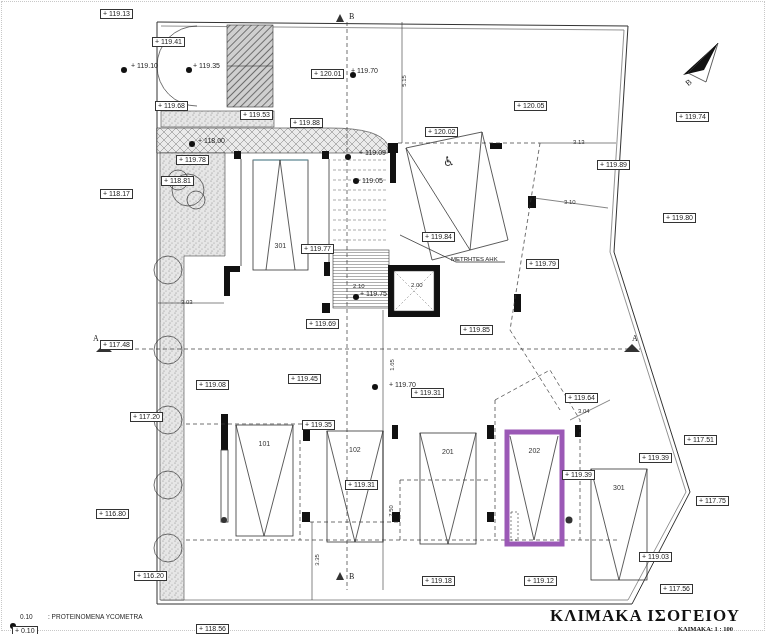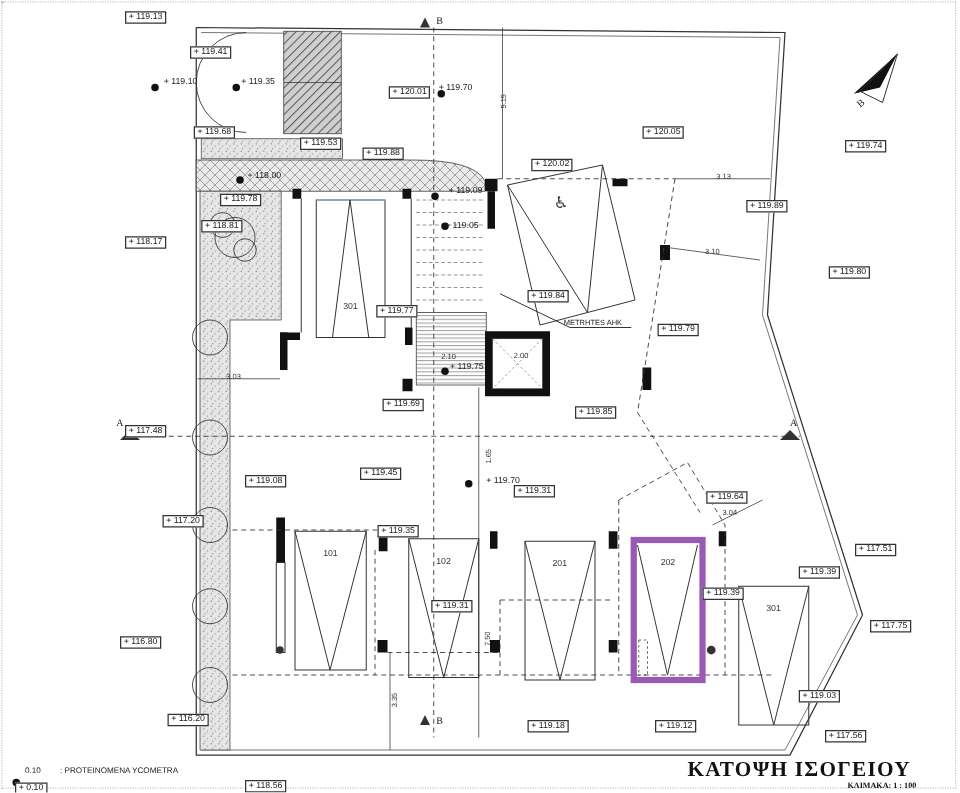--- a/index.html
+++ b/index.html
@@ -285,14 +285,14 @@
 
 <div class="section-letter" style="left:93px;top:334px;">A</div>
 <div class="section-letter" style="left:632px;top:334px;">A</div>
 <div class="section-letter" style="left:349px;top:12px;">B</div>
 <div class="section-letter" style="left:349px;top:572px;">B</div>
 <div class="section-letter" style="left:686px;top:78px;transform:rotate(-40deg);">B</div>
 
 <div class="legend-text" style="left:20px;top:613px;"><span>0.10</span></div>
 <div class="legend-text" style="left:48px;top:613px;">: PROTEINOMENA   YCOMETRA</div>
 
-<div class="title">ΚΑΤΟΨΗ ΙΣΟΓΕΙΟΥ</div>
+<div class="title">ΚΛΙΜΑΚΑ ΙΣΟΓΕΙΟΥ</div>
 <div class="scale">ΚΛΙΜΑΚΑ: 1 : 100</div>
 
 </body></html>

